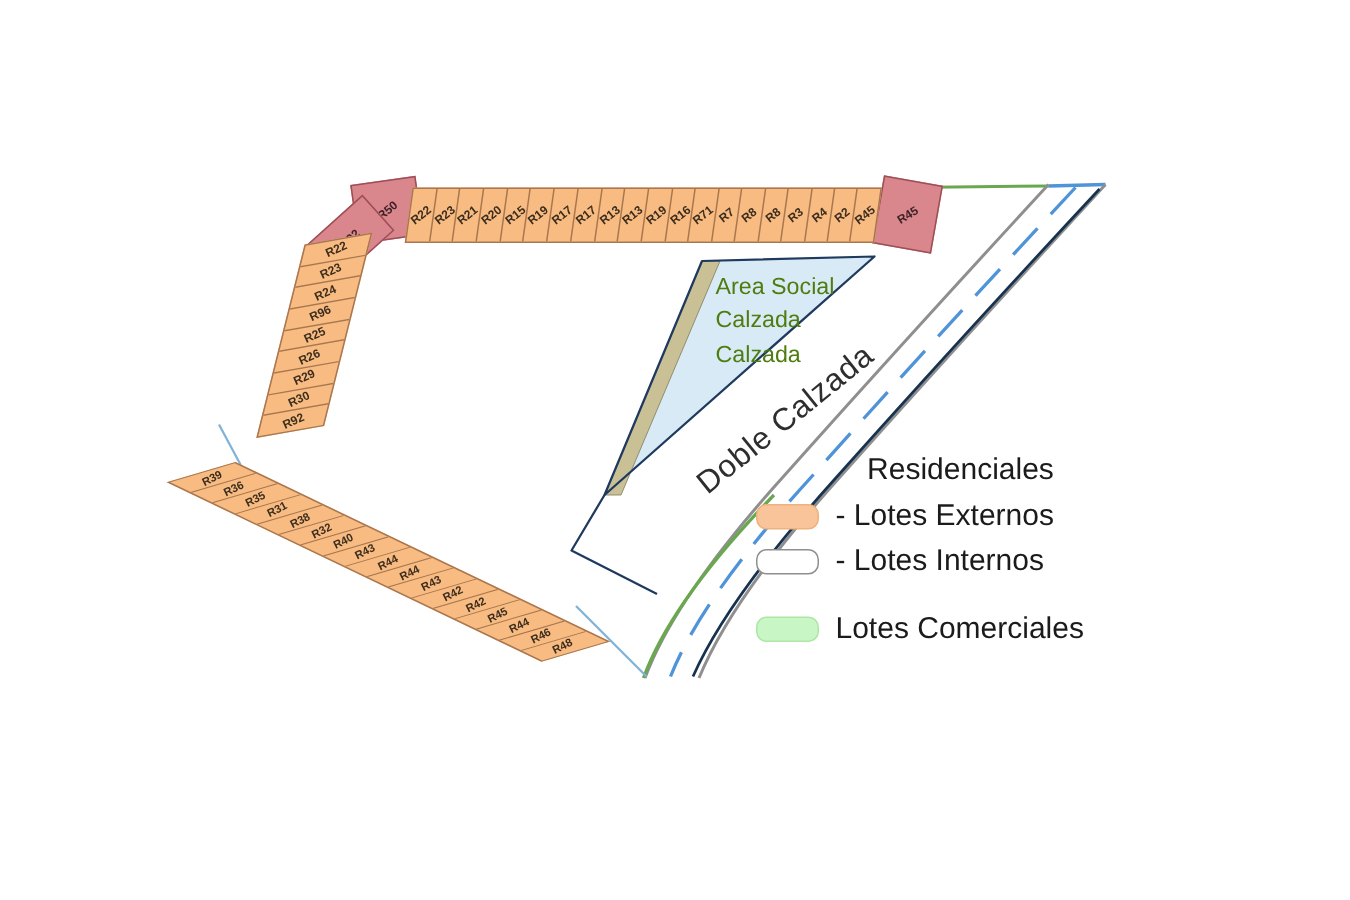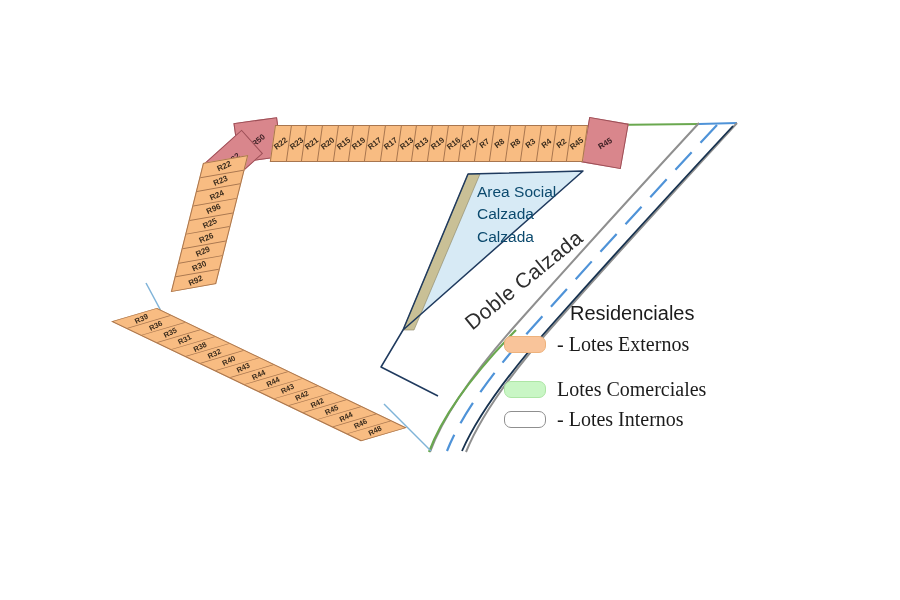--- a/index.html
+++ b/index.html
@@ -34,31 +34,31 @@
         display:flex;align-items:center;justify-content:center;z-index:2;}
   .pink span{font-size:8px;font-weight:700;color:#3d2125;white-space:nowrap;}
   #pink-r50{left:236px;top:120px;width:44px;height:40px;transform:rotate(-8deg);}
   #pink-r50 span{transform:rotate(-32deg);}
   #pink-r22{left:207px;top:143px;width:52px;height:32px;transform:rotate(-42deg);}
   #pink-r45{left:585px;top:120px;width:40px;height:46px;transform:rotate(10deg);}
   #pink-r45 span{transform:rotate(-42deg);}
 
   
   #area-social-text{position:absolute;left:477px;top:181px;z-index:4;
-                    font-size:15.5px;color:#0c4a6e;line-height:1.45;}
+                    font-size:15.5px;color:#4d7c0f;line-height:1.45;}
 
   
   #road-label{position:absolute;left:433px;top:268px;width:182px;z-index:4;
               transform:rotate(-39deg);font-size:21px;color:#2e2e2e;
               letter-spacing:.5px;text-align:center;}
 
   
   #legend{position:absolute;left:504px;top:302px;z-index:5;color:#1b1b1b;text-align:center;}
   #legend .title{margin-left:54px;font-size:20px;margin-bottom:8px;}
-  .legend-row{display:flex;align-items:center;margin-bottom:7px;font-family:Liberation Serif, serif;}
+  .legend-row{display:flex;align-items:center;margin-bottom:7px;}
   .legend-row .swatch{width:42px;height:17px;border-radius:7px;margin-right:11px;
                       box-sizing:border-box;}
   .legend-row .lab{font-size:20px;}
   .legend-row.gap{margin-top:22px;}
 </style>
 </head>
 <body>
 
 <div id="stage">
 
@@ -298,25 +298,25 @@
 
   <div id="legend">
     <div class="title">Residenciales</div>
     <div>
 
         <div class="legend-row">
           <div class="swatch" style="background: rgb(249, 196, 154); border: 1px solid rgb(238, 178, 124);"></div>
           <div class="lab">- Lotes Externos</div>
         </div>
 
+        <div class="legend-row">
+          <div class="swatch" style="background: rgb(255, 255, 255); border: 1.5px solid rgb(143, 143, 143);"></div>
+          <div class="lab">- Lotes Internos</div>
+        </div>
+
         <div class="legend-row gap">
           <div class="swatch" style="background: rgb(201, 246, 197); border: 1px solid rgb(173, 230, 165);"></div>
           <div class="lab">Lotes Comerciales</div>
         </div>
-
-        <div class="legend-row">
-          <div class="swatch" style="background: rgb(255, 255, 255); border: 1.5px solid rgb(143, 143, 143);"></div>
-          <div class="lab">- Lotes Internos</div>
-        </div>
       </div>
   </div>
 
 </div>
 
 </body></html>

